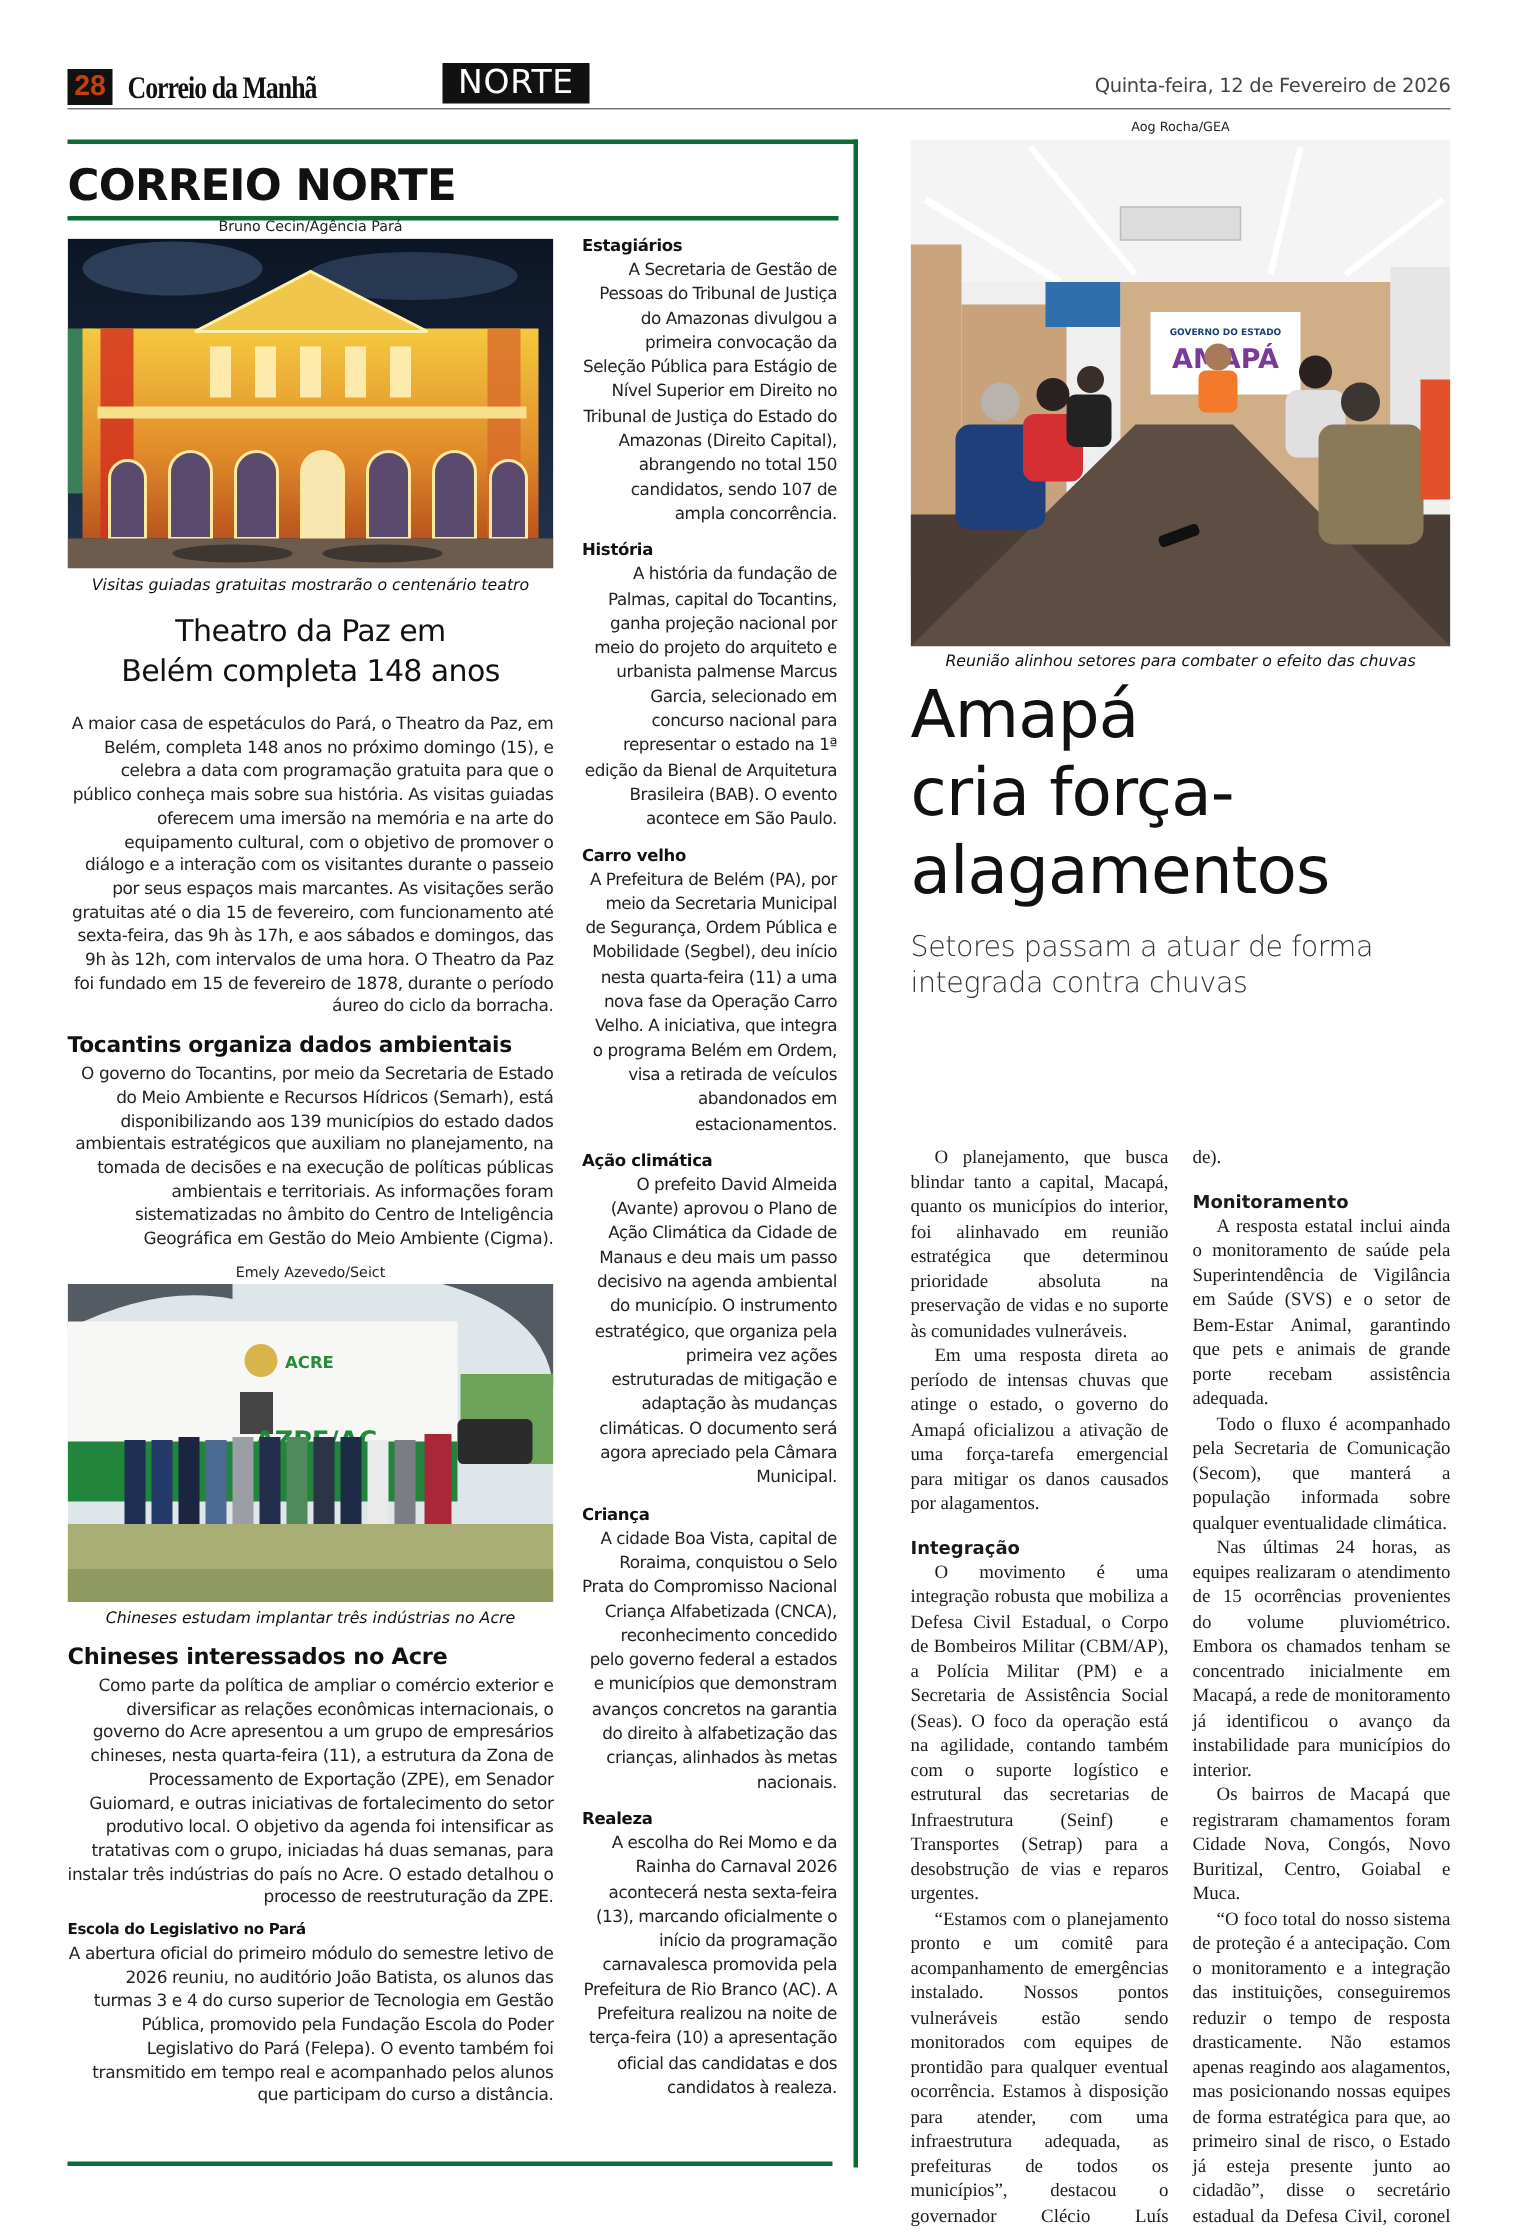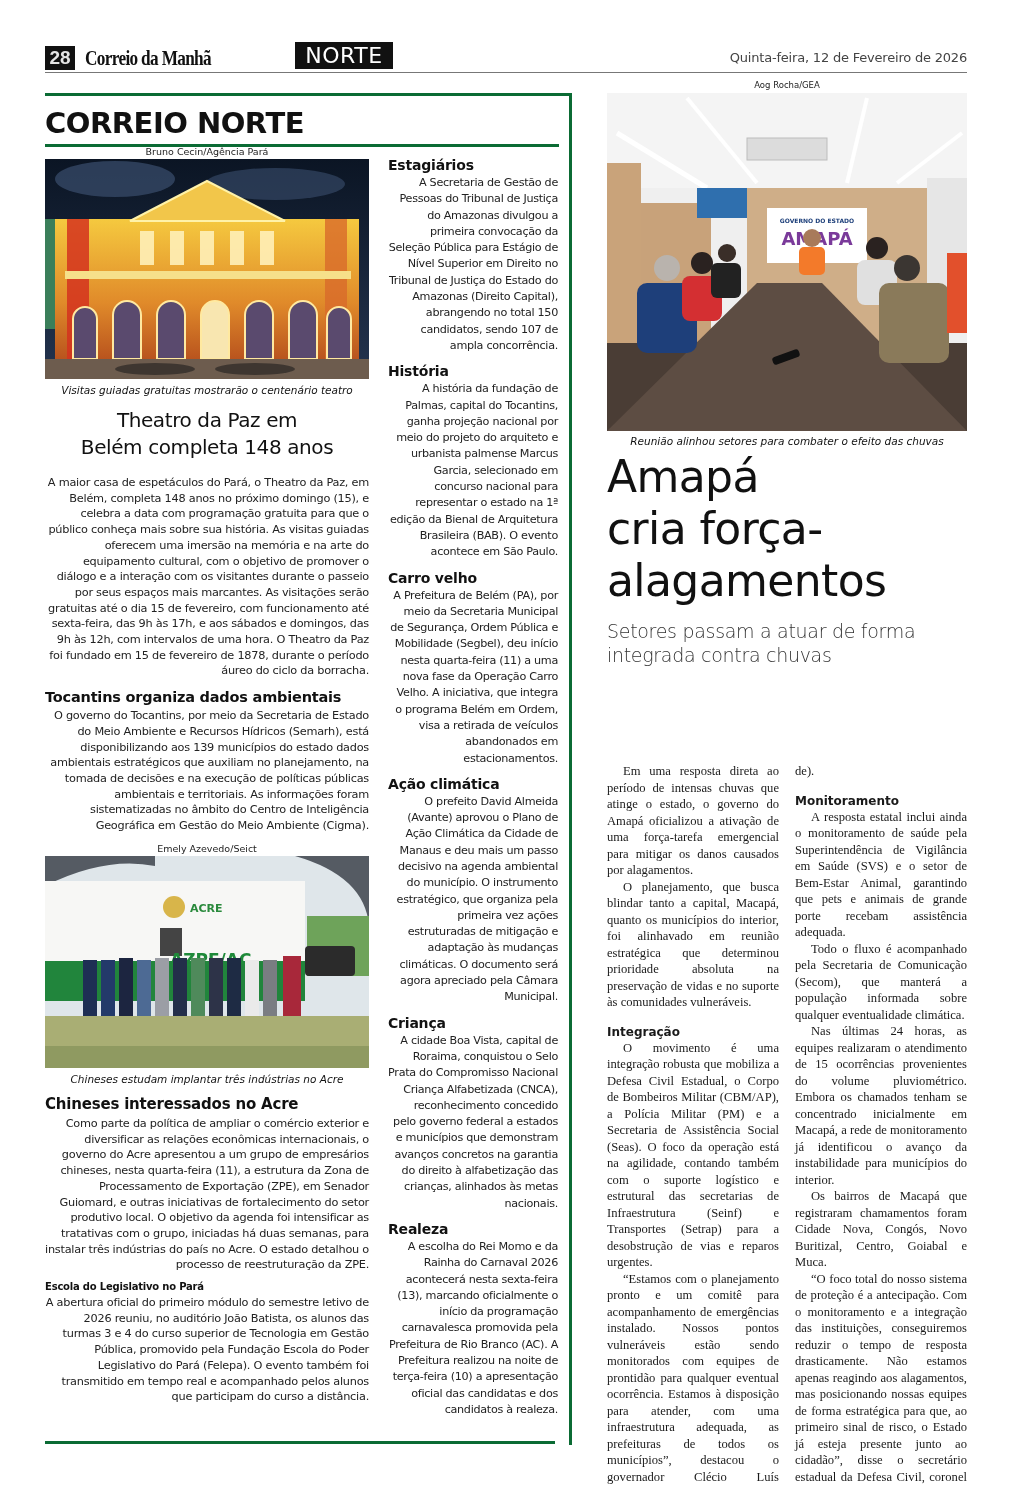--- a/index.html
+++ b/index.html
@@ -1,21 +1,21 @@
 <!DOCTYPE html>
 <html><head>
 <meta charset="utf-8">
 <style>
   * { box-sizing: border-box; margin: 0; padding: 0; }
   html, body { width: 1010px; height: 1488px; background: #ffffff; overflow: hidden; }
   body { position: relative; font-family: "DejaVu Sans", sans-serif; color: #1a1a1a; }
 
   
   .masthead { position: absolute; left: 45px; top: 46px; width: 922px; height: 27px; border-bottom: 1px solid #777; }
-  .page-num { position: absolute; left: 0; top: 0; height: 24px; width: 30px; background: #111; color: #e5e5e5; font: bold 19px "Liberation Sans", sans-serif; text-align: center; line-height: 24px; }
+  .page-num { position: absolute; left: 0; top: 0; height: 24px; width: 30px; background: #111; color: #c2410c; font: bold 19px "Liberation Sans", sans-serif; text-align: center; line-height: 24px; }
   .paper-name { position: absolute; left: 40px; top: 0; font: bold 21px "Liberation Serif", serif; letter-spacing: -0.8px; transform: scaleX(0.82); transform-origin: left; line-height: 24px; color: #111; }
   .section-tag { position: absolute; left: 250px; top: -4px; width: 98px; height: 27px; background: #111; color: #fff; font: 22px "DejaVu Sans", sans-serif; text-align: center; line-height: 28px; letter-spacing: 0.5px; }
   .issue-date { position: absolute; right: 0; top: 4px; font: 13px "DejaVu Sans", sans-serif; color: #444; letter-spacing: -0.2px; }
 
   
   .norte-box { position: absolute; left: 45px; top: 93px; width: 527px; height: 1352px; border-top: 3px solid #0b6b34; border-right: 3px solid #0b6b34; }
   .norte-title { position: absolute; left: 0; top: 10px; font: bold 29px "DejaVu Sans", sans-serif; letter-spacing: -0.5px; color: #111; }
   .norte-underline { position: absolute; left: 0; top: 48px; width: 514px; height: 3px; background: #0b6b34; }
   .norte-bottom { position: absolute; left: 45px; top: 1441px; width: 510px; height: 3px; background: #0b6b34; }
 
@@ -24,21 +24,21 @@
 
   
   .lcol { position: absolute; left: 45px; width: 324px; }
   .photo { position: relative; overflow: hidden; }
   .h-large { font: 20px "DejaVu Sans", sans-serif; line-height: 27px; color: #111; letter-spacing: -0.4px; text-align: center; }
   .h-med { font: bold 14.5px "DejaVu Sans", sans-serif; color: #111; letter-spacing: -0.2px; }
   .body-sans { font: 11.3px "DejaVu Sans", sans-serif; line-height: 15.7px; color: #222; text-align: right; letter-spacing: -0.25px; }
 
   
   .mcol { position: absolute; left: 388px; width: 170px; }
-  .mcol .h-med { font-size: 14px; margin-bottom: 2px; }
+  .mcol .h-med { font-size: 11px; margin-bottom: 2px; }
   .mcol .body-sans { font-size: 11.2px; line-height: 16.3px; letter-spacing: -0.3px; }
   .mcol .item { margin-bottom: 9px; }
 
   
   .rcol { position: absolute; left: 607px; width: 360px; }
   .headline { font: 44px "DejaVu Sans", sans-serif; line-height: 52px; color: #111; letter-spacing: -0.6px; }
   .subhead { font: 19px "DejaVu Sans", sans-serif; line-height: 24px; color: #333; font-weight: 300; letter-spacing: -0.3px; }
   .serif-col { position: absolute; width: 172px; font: 12.6px "Liberation Serif", serif; line-height: 16.5px; color: #1a1a1a; text-align: justify; hyphens: manual; }
   .serif-col p { text-indent: 16px; }
   .serif-col .sub-h { font: bold 12px "DejaVu Sans", sans-serif; margin-top: 14px; margin-bottom: 1px; text-indent: 0; }
@@ -225,22 +225,22 @@
   <div class="caption" style="margin-top:4px;">Reunião alinhou setores para combater o efeito das chuvas</div>
   <h1 class="headline" style="margin-top:4px;">
     <div>Amapá</div>
     <div>cria força-</div>
     <div>alagamentos</div>
   </h1>
   <div class="subhead" style="margin-top:12px;">Setores passam a atuar de forma integrada contra chuvas</div>
 </div>
 
 <div class="serif-col" style="left:607px;top:763px;">
+  <p>O planejamento, que busca blindar tanto a capital, Macapá, quanto os municípios do interior, foi alinhavado em reunião estratégica que determinou prioridade absoluta na preservação de vidas e no suporte às comunidades vulneráveis.</p>
   <p>Em uma resposta direta ao período de intensas chuvas que atinge o estado, o governo do Amapá oficializou a ativação de uma força-tarefa emergencial para mitigar os danos causados por alagamentos.</p>
-  <p>O planejamento, que busca blindar tanto a capital, Macapá, quanto os municípios do interior, foi alinhavado em reunião estratégica que determinou prioridade absoluta na preservação de vidas e no suporte às comunidades vulneráveis.</p>
   <div class="sub-h">Integração</div>
   <p>O movimento é uma integração robusta que mobiliza a Defesa Civil Estadual, o Corpo de Bombeiros Militar (CBM/AP), a Polícia Militar (PM) e a Secretaria de Assistência Social (Seas). O foco da operação está na agilidade, contando também com o suporte logístico e estrutural das secretarias de Infraestrutura (Seinf) e Transportes (Setrap) para a desobstrução de vias e reparos urgentes.</p>
   <p>“Estamos com o planejamento pronto e um comitê para acompanhamento de emergências instalado. Nossos pontos vulneráveis estão sendo monitorados com equipes de prontidão para qualquer eventual ocorrência. Estamos à disposição para atender, com uma infraestrutura adequada, as prefeituras de todos os municípios”, destacou o governador Clécio Luís (Solidarieda-</p>
 </div>
 
 <div class="serif-col" style="left:795px;top:763px;">
   <p style="text-indent:0;">de).</p>
   <div class="sub-h">Monitoramento</div>
   <p>A resposta estatal inclui ainda o monitoramento de saúde pela Superintendência de Vigilância em Saúde (SVS) e o setor de Bem-Estar Animal, garantindo que pets e animais de grande porte recebam assistência adequada.</p>
   <p>Todo o fluxo é acompanhado pela Secretaria de Comunicação (Secom), que manterá a população informada sobre qualquer eventualidade climática.</p>

